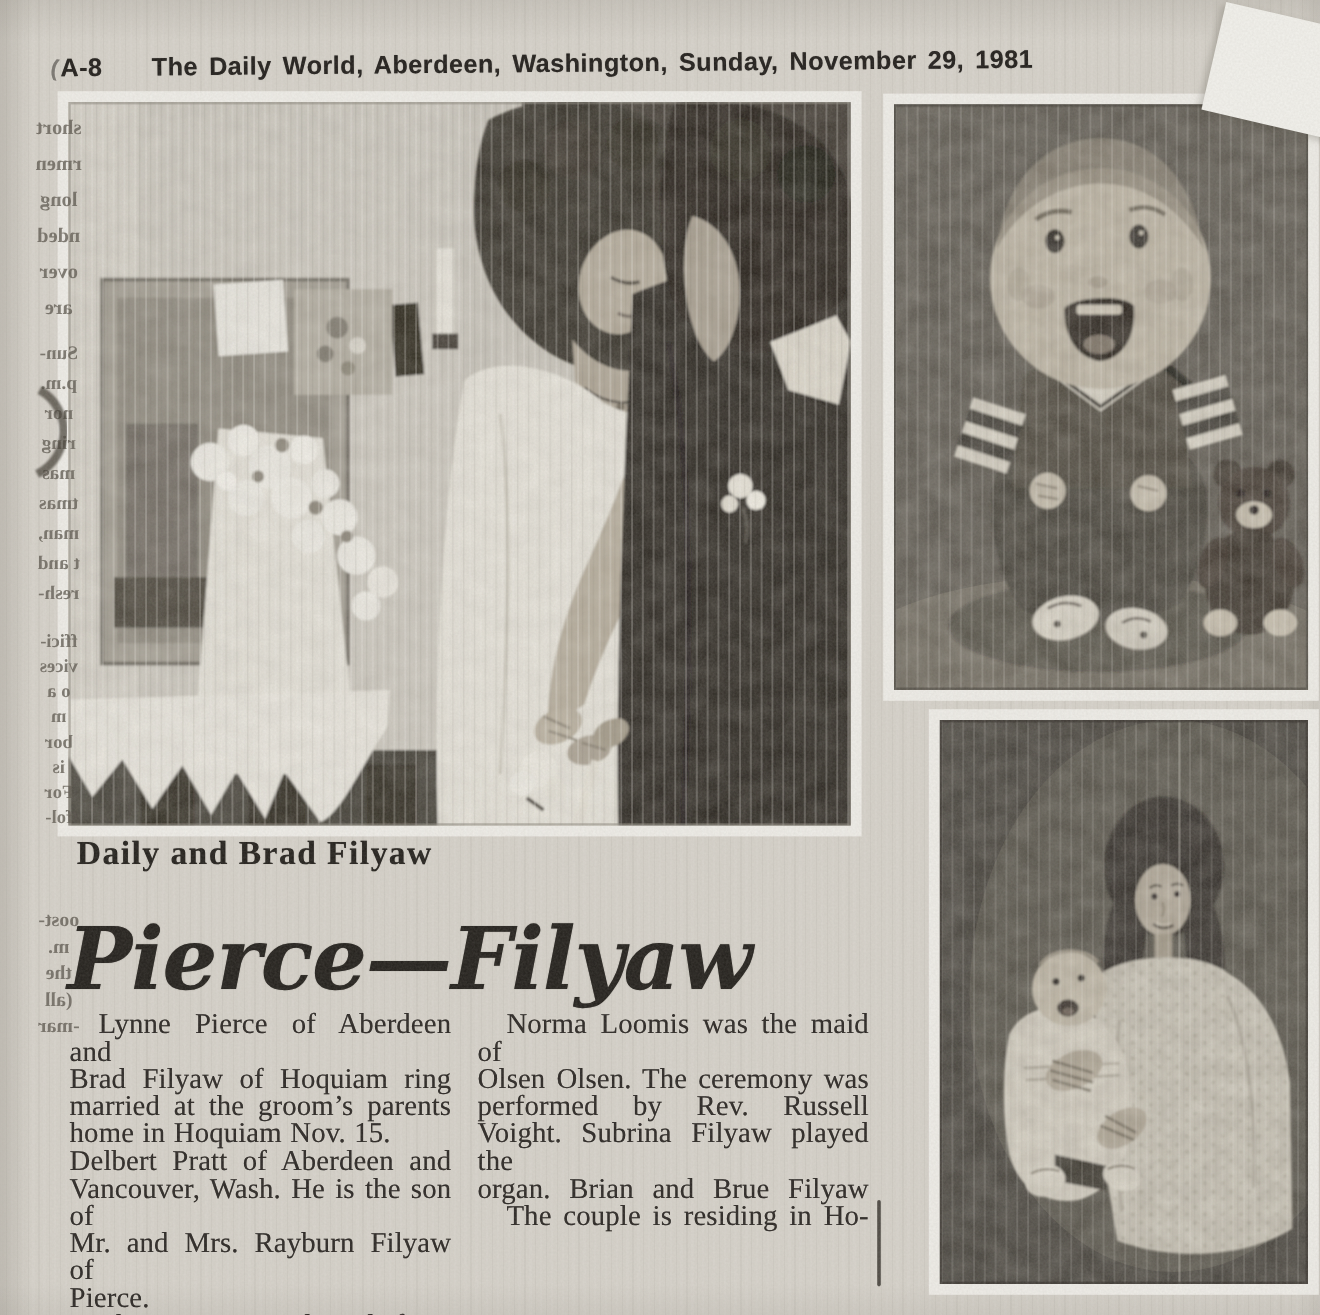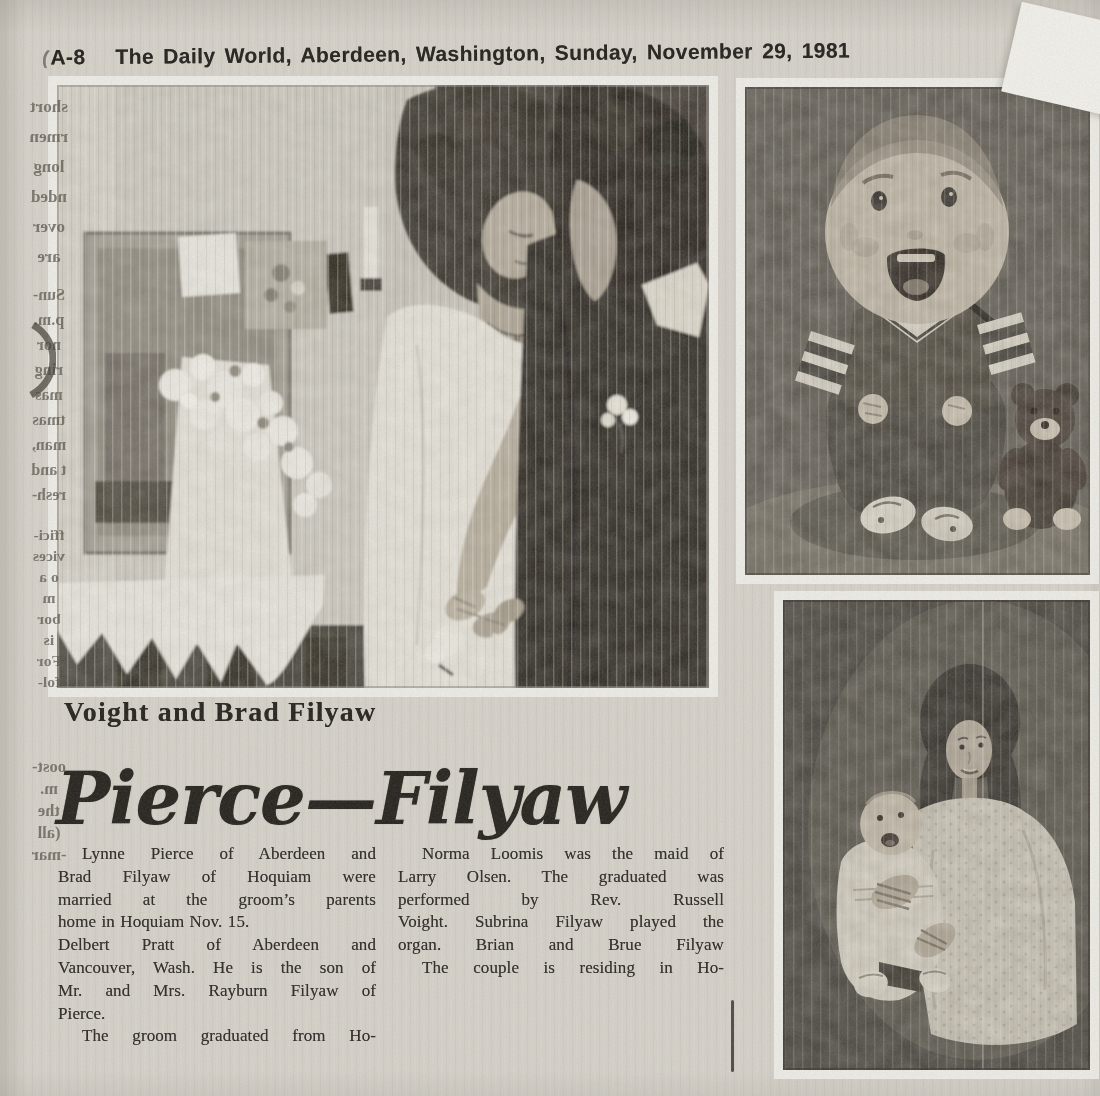--- a/index.html
+++ b/index.html
@@ -12,33 +12,33 @@
       linear-gradient(0deg, rgba(120,115,105,.10), rgba(0,0,0,0) 26px),
       repeating-linear-gradient(90deg, rgba(255,255,255,.05) 0 2px, rgba(0,0,0,0) 2px 5px, rgba(90,85,75,.05) 5px 6px, rgba(0,0,0,0) 6px 9px);
     font-family:"Liberation Serif", serif; color:#262220;}
   .grain{position:absolute;left:0;top:0;width:1100px;height:1096px;z-index:10;pointer-events:none;opacity:.5;}
   .torn{position:absolute;right:-30px;top:14px;width:120px;height:92px;background:#f2f1ec;
     transform:rotate(13deg);z-index:2;box-shadow:-3px 3px 6px rgba(60,55,45,.25);}
   .masthead{position:absolute;left:42px;top:42px;z-index:4;font-family:"Liberation Sans",sans-serif;
     font-weight:bold;font-size:21px;letter-spacing:.4px;word-spacing:3px;color:#201d1a;
     transform:rotate(-.5deg);white-space:nowrap;text-shadow:0 0 .6px rgba(32,29,26,.55);}
   .masthead .lead{opacity:.5;display:inline-block;transform:rotate(10deg) scale(.9);margin-right:1px;}
-  .masthead .pgnum{margin-right:30px;text-align:right;}
+  .masthead .pgnum{margin-right:41px;text-align:right;}
   figure.photo{position:absolute;margin:0;z-index:1;box-shadow:0 0 0 9px rgba(243,242,237,.85);}
   figure.photo svg{display:block;}
   .caption{position:absolute;left:64px;top:696px;z-index:4;font-weight:bold;font-size:28px;
     letter-spacing:1.2px;color:#23201c;text-shadow:0 0 .6px rgba(35,32,28,.5);}
   .headline{position:absolute;left:56px;top:756px;margin:0;z-index:4;font-family:"DejaVu Serif",serif;
     font-style:italic;font-weight:bold;font-size:72px;letter-spacing:-1px;color:#23201c;
     text-shadow:0 0 .8px rgba(35,32,28,.5);}
   .article{position:absolute;left:58px;top:843px;width:676px;z-index:4;}
   .col{position:absolute;top:0;}
   .col.left{left:0;width:318px;}
   .col.right{left:340px;width:326px;}
-  .line{font-size:17px;line-height:22.8px;text-align:justify;text-align-last:justify;
+  .line{font-size:24px;line-height:22.8px;text-align:justify;text-align-last:justify;
     letter-spacing:.1px;word-spacing:1px;color:#2b2724;text-shadow:0 0 .5px rgba(40,36,32,.55);}
   .line.last{text-align-last:left;}
   .line.ind{text-indent:24px;}
   .bleed{position:absolute;left:20px;top:0;width:58px;z-index:3;}
   .bgrp{position:absolute;left:0;width:100%;}
   .bw{display:block;transform:scaleX(-1);text-align:center;font-weight:bold;color:#5f5a51;
     opacity:.8;filter:blur(.4px);}
   .bg0{top:92px;}  .bg0 .bw{font-size:17px;line-height:30px;}
   .bg1{top:282px;} .bg1 .bw{font-size:16px;line-height:25px;}
   .bg2{top:524px;} .bg2 .bw{font-size:15.5px;line-height:21px;}
@@ -323,46 +323,46 @@
         <path d="M76,378 q12,-6 24,-2 M140,374 q12,-5 23,0" stroke="#8d8678" stroke-width="2" fill="none"></path>
       </g>
       <rect x="199" y="0" width="2" height="470" fill="#d8d3c6" opacity=".25"></rect>
       <rect width="307" height="470" filter="url(#mottleL)" opacity=".45"></rect>
       <rect width="307" height="470" filter="url(#mottleD)" opacity=".5"></rect>
       <rect width="307" height="470" fill="url(#streaks)" opacity=".3"></rect>
       <rect x="1" y="1" width="305" height="468" fill="none" stroke="#35312b" stroke-width="2" opacity=".6"></rect>
     </svg>
   </figure>
 
-  <figcaption class="caption">Voight and Brad Filyaw</figcaption>
+  <figcaption class="caption">Daily and Brad Filyaw</figcaption>
 
   <h1 class="headline">Pierce—Filyaw</h1>
 
   <div class="article">
     <div class="col left">
         <div>
           <div class="line ind">Lynne Pierce of Aberdeen and</div>
-          <div class="line">Brad Filyaw of Hoquiam were</div>
+          <div class="line">Brad Filyaw of Hoquiam ring</div>
           <div class="line">married at the groom’s parents</div>
           <div class="line last">home in Hoquiam Nov. 15.</div>
         </div>
         <div>
           <div class="line">Delbert Pratt of Aberdeen and</div>
           <div class="line">Vancouver, Wash. He is the son of</div>
           <div class="line">Mr. and Mrs. Rayburn Filyaw of</div>
           <div class="line last">Pierce.</div>
         </div>
         <div>
           <div class="line ind">The groom graduated from Ho-</div>
         </div>
       </div>
     <div class="col right">
         <div>
           <div class="line ind">Norma Loomis was the maid of</div>
-          <div class="line">Larry Olsen. The graduated was</div>
+          <div class="line">Olsen Olsen. The ceremony was</div>
           <div class="line">performed by Rev. Russell</div>
           <div class="line">Voight. Subrina Filyaw played the</div>
           <div class="line">organ. Brian and Brue Filyaw</div>
         </div>
         <div>
           <div class="line ind">The couple is residing in Ho-</div>
         </div>
       </div>
   </div>
 

